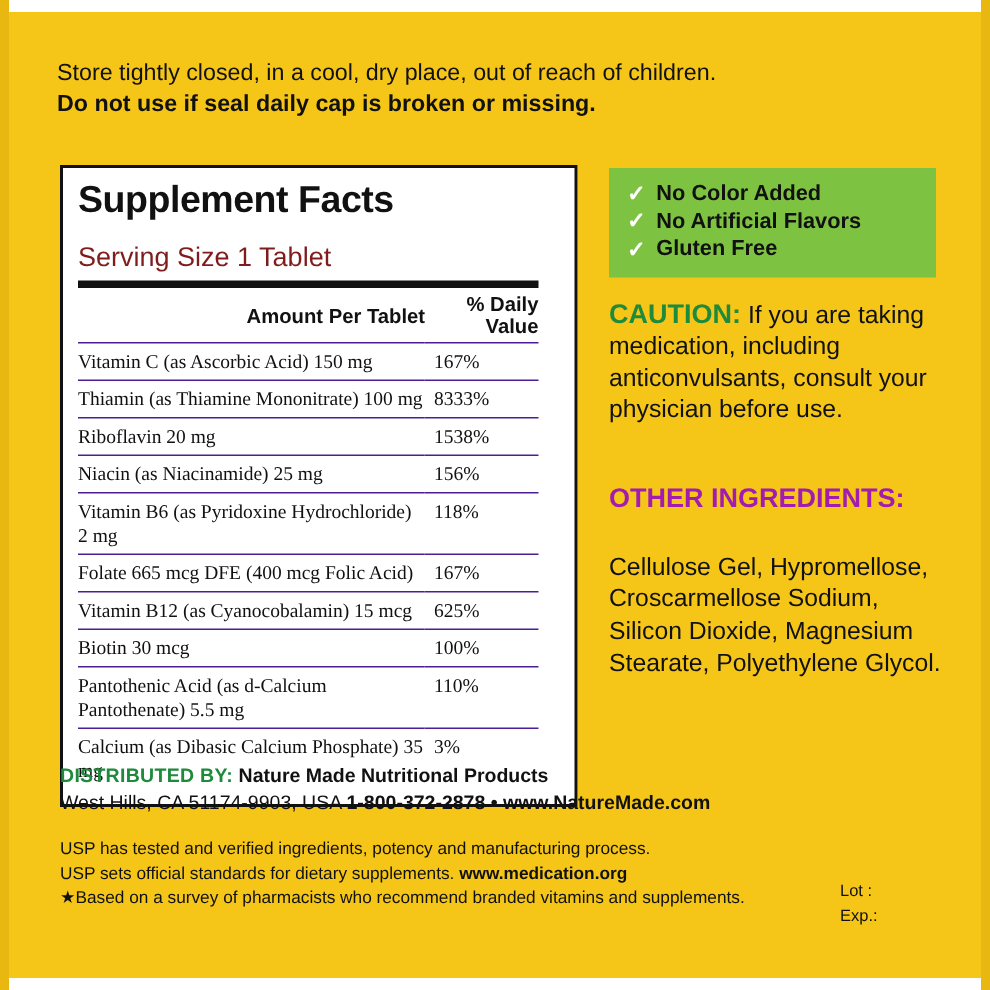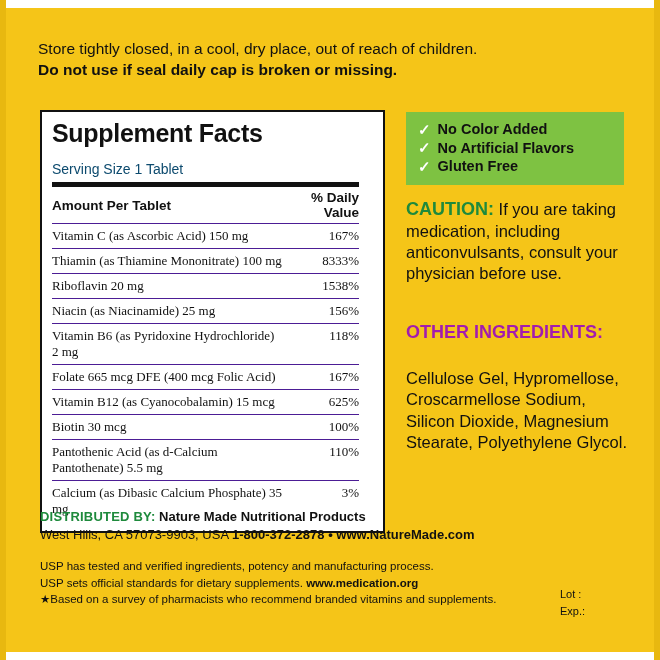--- a/index.html
+++ b/index.html
@@ -85,52 +85,51 @@
   }
   .facts-title {
     font-size: 25px;
     font-weight: bold;
     letter-spacing: -0.3px;
     color: #111;
     line-height: 1.05;
     margin-bottom: 2px;
   }
   .facts-serving {
-    font-size: 14px;
-    color: #0c4a6e;
+    font-size: 18px;
+    color: #7f1d1d;
     margin-bottom: 5px;
     margin-top: 15px;
   }
   .rule-thick {
     border-top: 5px solid #111;
     margin: 0 0 0 0;
   }
   table.facts-table {
     width: 100%;
     border-collapse: collapse;
     font-size: 13px;
     color: #111;
   }
   table.facts-table th {
-    text-align: left;
+    text-align: right;
     font-weight: bold;
     font-size: 13.5px;
     padding: 3px 0 3px 0;
   }
   table.facts-table th.dv {
     text-align: right;
   }
   table.facts-table td {
     padding: 4px 0 4px 0;
     border-top: 1px solid #4c1d95;
     vertical-align: top;
     font-family: Liberation Serif, serif;
   }
   table.facts-table td.dv {
-    text-align: right;
     white-space: nowrap;
     padding-left: 6px;
   }
   .hdr-row th {
     border-top: none;
   }
 
   
   .claims {
     position: absolute;
@@ -318,21 +317,21 @@
 
   <div class="other-head">OTHER INGREDIENTS:</div>
   <div class="other-list">Cellulose Gel, Hypromellose, Croscarmellose Sodium, Silicon Dioxide, Magnesium Stearate, Polyethylene Glycol.</div>
 
   <div class="distributed">
     <div>
       <span class="dhead">DISTRIBUTED BY:</span>
       <span class="bold">Nature Made Nutritional Products</span>
     </div>
     <div>
-      <span>West Hills, CA 57073-9903, USA</span>
+      <span>West Hills, CA 51174-9903, USA</span>
       <span class="bold">1-800-372-2878</span><span class="bold"> • </span><span class="bold">www.NatureMade.com</span>
     </div>
   </div>
 
   <div class="fine">
     <div>USP has tested and verified ingredients, potency and manufacturing process.</div>
     <div>
       <span>USP sets official standards for dietary supplements. </span><span class="bold">www.medication.org</span>
     </div>
     <div>★Based on a survey of pharmacists who recommend branded vitamins and supplements.</div>

